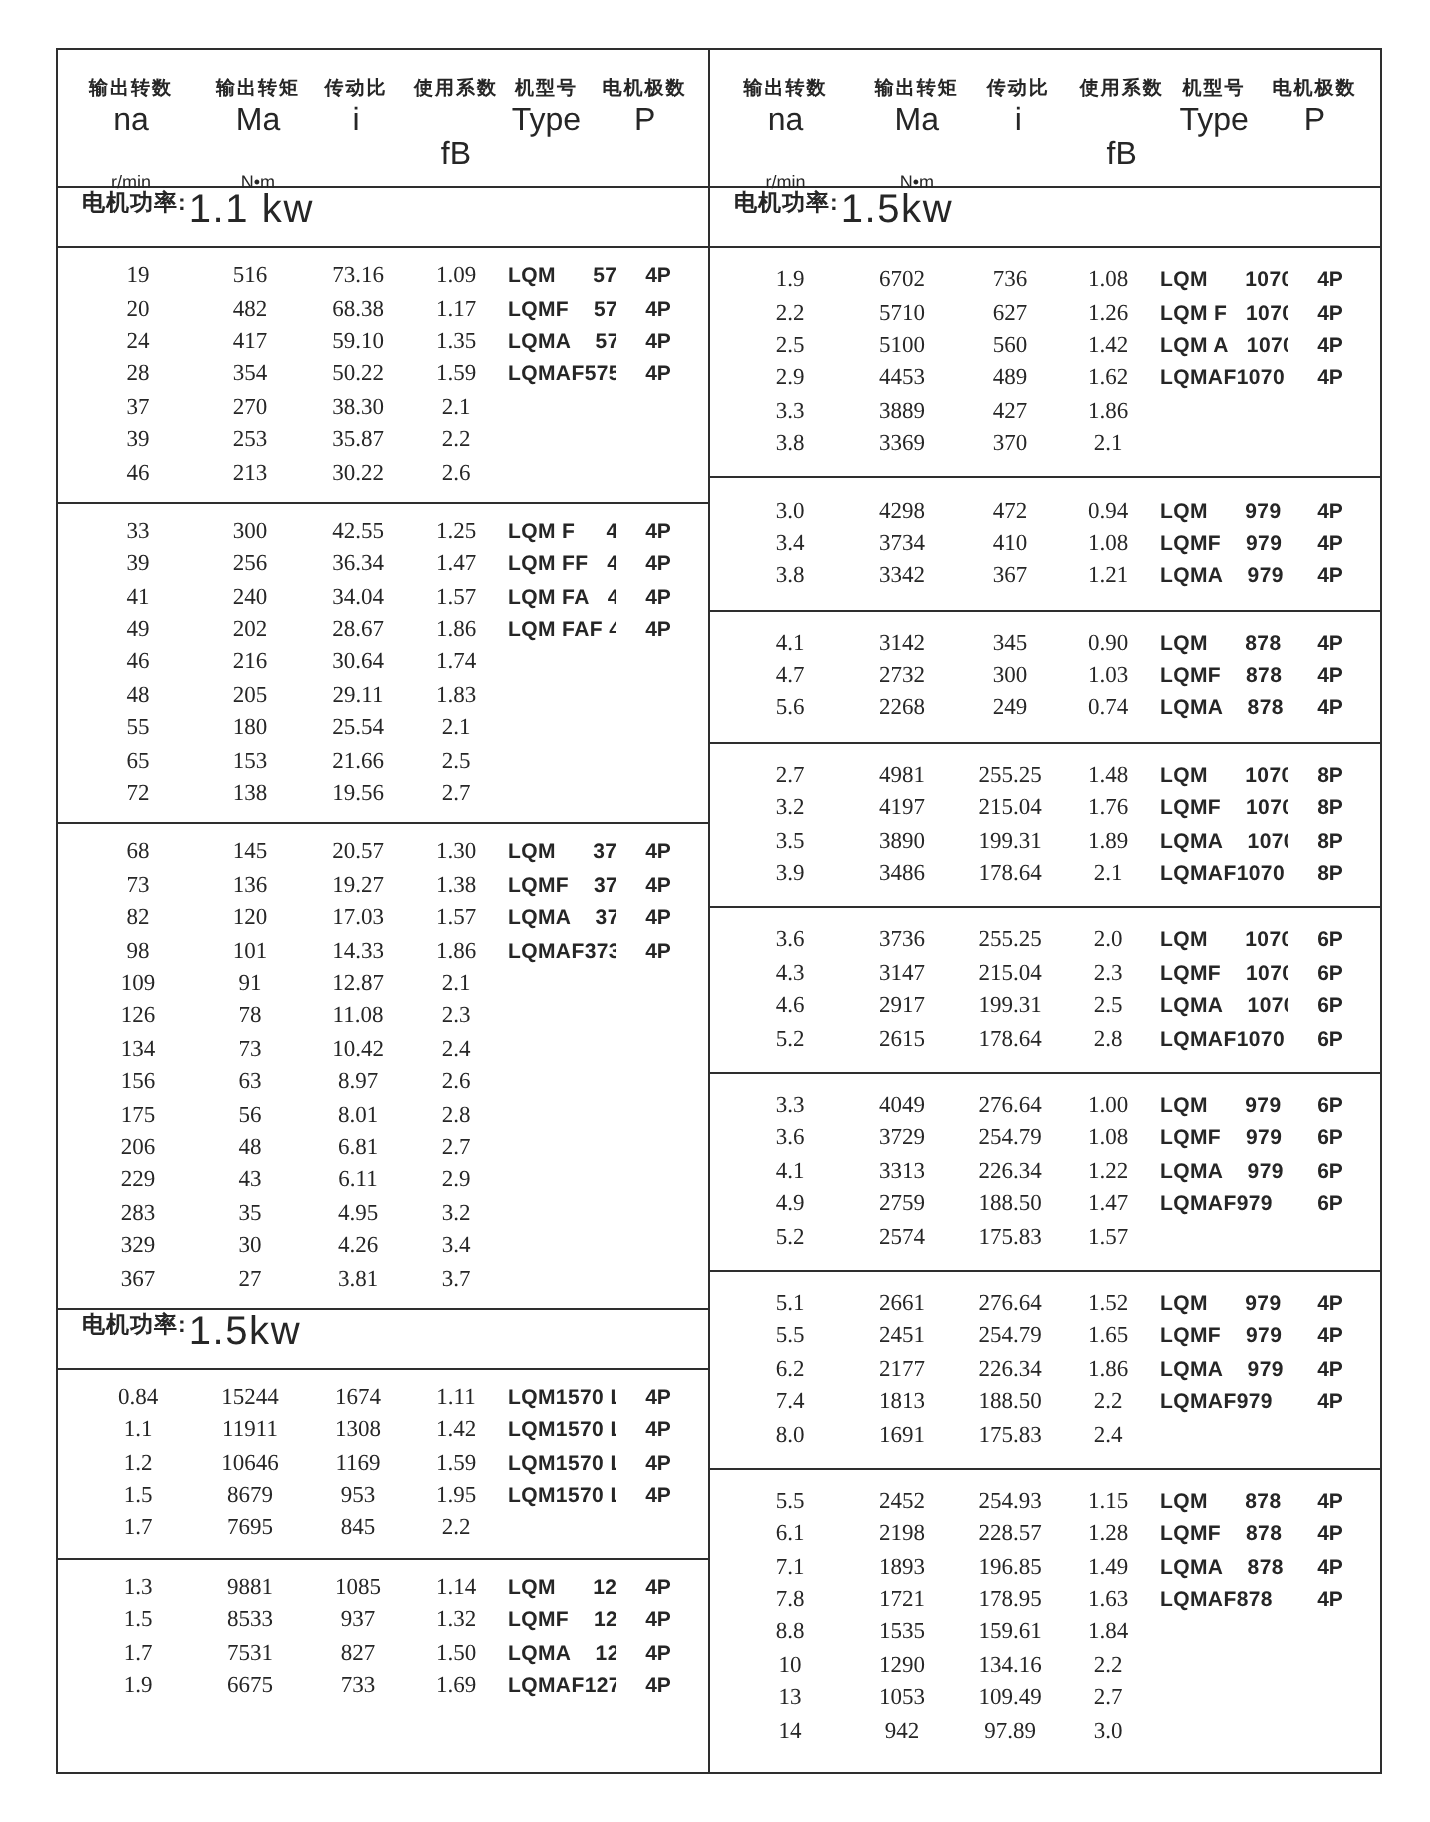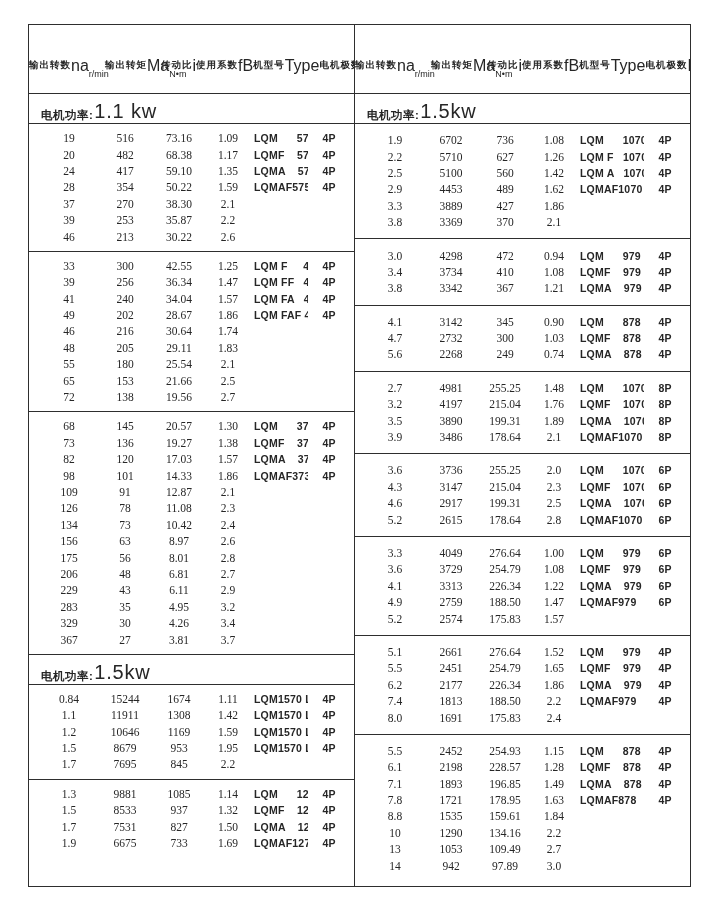--- a/index.html
+++ b/index.html
@@ -15,35 +15,35 @@
     width:326px;flex:0 0 326px;border-right:1.2px solid #2e2e2e;
     display:flex;flex-direction:column;overflow:hidden;box-sizing:border-box;
   }
   .col.right{flex:1 1 auto;border-right:none;}
 
   
   .col-header{
     height:69px;flex:0 0 69px;border-bottom:1.2px solid #2e2e2e;
     display:flex;padding-top:13px;box-sizing:border-box;
   }
-  .hcell{display:flex;flex-direction:row;align-items:center;}
+  .hcell{display:flex;flex-direction:column;align-items:center;}
   .hcell.w0{width:76px;}
   .hcell.w1{width:56px;}
   .hcell.w2{width:46px;}
-  .hcell.w3{width:58px;}
+  .hcell.w3{width:58px;gap:17px;}
   .hcell.w4{flex:1;}
   .hcell.w5{width:66px;}
   .h-cn{font-size:9.5px;font-weight:700;letter-spacing:1px;white-space:nowrap;}
   .h-sym{font-size:16px;font-weight:400;margin-top:1px;}
   .h-unit{font-size:9px;margin-top:16px;}
 
   
   .section-label{
     height:30px;flex:0 0 30px;border-bottom:1.2px solid #2e2e2e;
-    display:flex;align-items:flex-end;padding-left:12px;box-sizing:border-box;
+    display:flex;align-items:flex-start;padding-left:12px;box-sizing:border-box;
   }
   .sec-prefix{font-size:11.5px;font-weight:700;letter-spacing:0.5px;}
   .sec-value{font-size:20px;font-weight:400;letter-spacing:0.8px;margin-left:1px;}
 
   
   .block{border-bottom:1.2px solid #2e2e2e;padding:6px 0;}
   .col.right .block{padding:8px 0;}
   .col .block:last-child{border-bottom:none;}
   .row{
     display:flex;align-items:center;height:16.4px;padding-left:10px;

